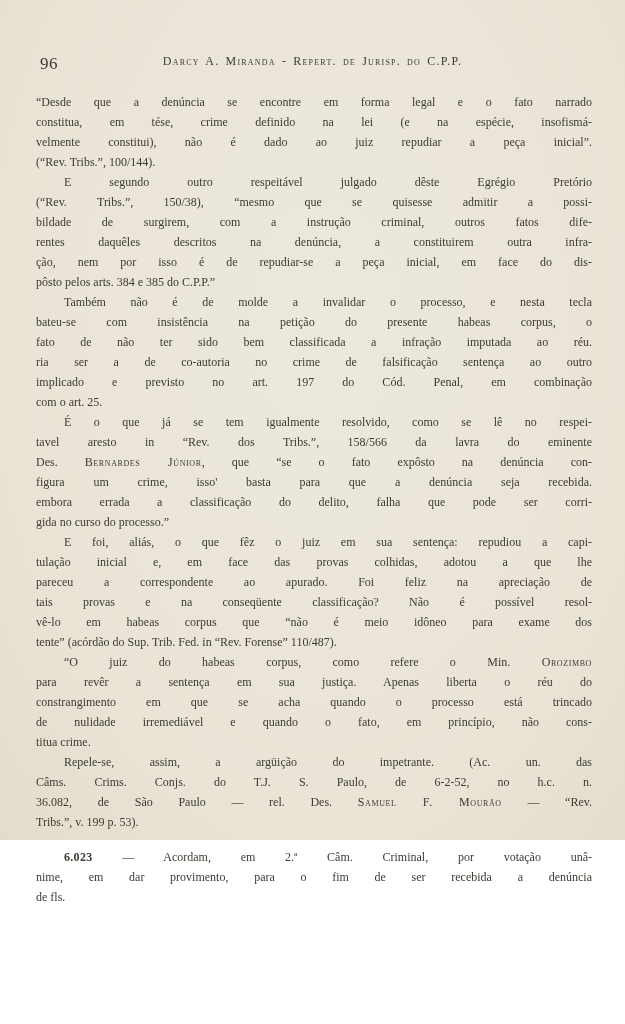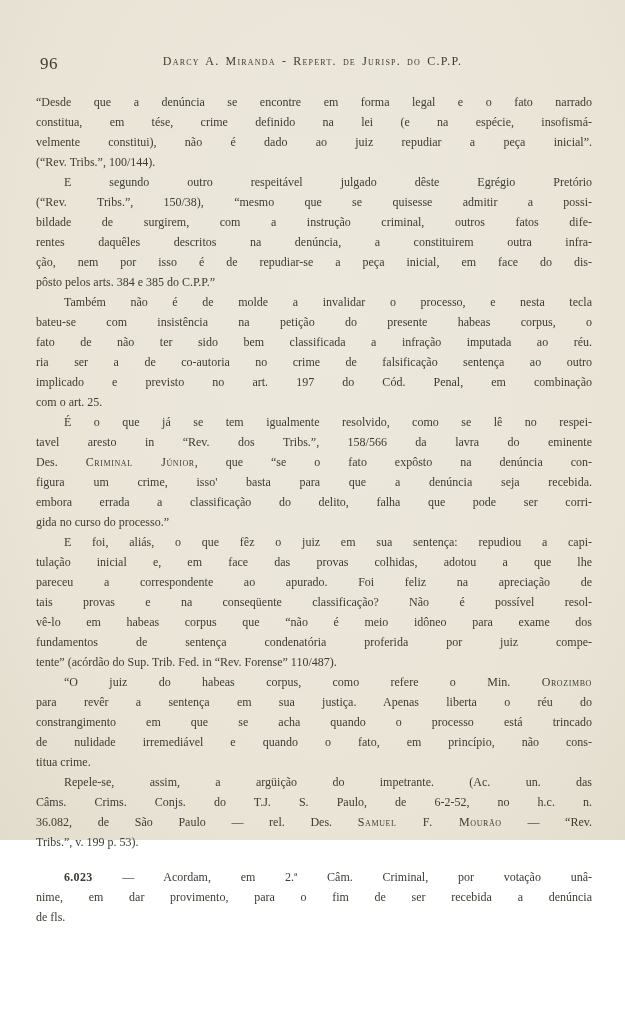--- a/index.html
+++ b/index.html
@@ -83,32 +83,31 @@
         <div class="line"><span>Também não é de molde a invalidar o processo, e nesta tecla</span></div>
         <div class="line"><span>bateu-se com insistência na petição do presente </span><span class="s-i">habeas corpus</span><span>, o</span></div>
         <div class="line"><span>fato de não ter sido bem classificada a infração imputada ao réu.</span></div>
         <div class="line"><span>ria ser a de co-autoria no crime de falsificação sentença ao outro</span></div>
         <div class="line"><span>implicado e previsto no art. 197 do Cód. Penal, em combinação</span></div>
         <div class="line last"><span>com o art. 25.</span></div>
       </div>
     <div class="para indent">
         <div class="line"><span>É o que já se tem igualmente resolvido, como se lê no respei-</span></div>
         <div class="line"><span>tavel aresto </span><span class="s-i">in</span><span> “Rev. dos Tribs.”, 158/566 da lavra do eminente</span></div>
-        <div class="line"><span>Des. </span><span class="s-sc">Criminal Júnior</span><span>, que “se o fato expôsto na denúncia con-</span></div>
+        <div class="line"><span>Des. </span><span class="s-sc">Bernardes Júnior</span><span>, que “se o fato expôsto na denúncia con-</span></div>
         <div class="line"><span>figura um crime, isso' basta para que a denúncia seja recebida.</span></div>
         <div class="line"><span>embora errada a classificação do delito, falha que pode ser corri-</span></div>
         <div class="line last"><span>gida no curso do processo.”</span></div>
       </div>
     <div class="para indent">
         <div class="line"><span>E foi, aliás, o que fêz o juiz em sua sentença: repudiou a capi-</span></div>
         <div class="line"><span>tulação inicial e, em face das provas colhidas, adotou a que lhe</span></div>
         <div class="line"><span>pareceu a correspondente ao apurado.  Foi feliz na apreciação de</span></div>
         <div class="line"><span>tais provas e na conseqüente classificação? Não é possível resol-</span></div>
         <div class="line"><span>vê-lo em </span><span class="s-i">habeas corpus</span><span> que “não é meio idôneo para exame dos</span></div>
-        <div class="line"><span>fundamentos de sentença condenatória proferida por juiz compe-</span></div>
         <div class="line last"><span>tente” (acórdão do Sup. Trib. Fed. </span><span class="s-i">in</span><span> “Rev. Forense” 110/487).</span></div>
       </div>
     <div class="para indent">
         <div class="line"><span>“O juiz do </span><span class="s-i">habeas corpus</span><span>, como refere o Min. </span><span class="s-sc">Orozimbo</span></div>
         <div class="line"><span>para revêr a sentença em sua justiça.  Apenas liberta o réu do</span></div>
         <div class="line"><span>constrangimento em que se acha quando o processo está trincado</span></div>
         <div class="line"><span>de nulidade irremediável e quando o fato, em princípio, não cons-</span></div>
         <div class="line last"><span>titua crime.</span></div>
       </div>
     <div class="para indent">

